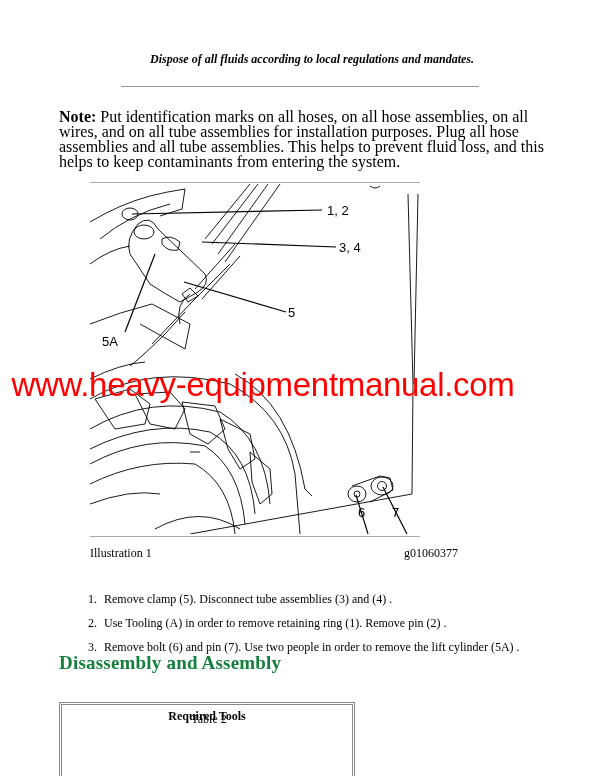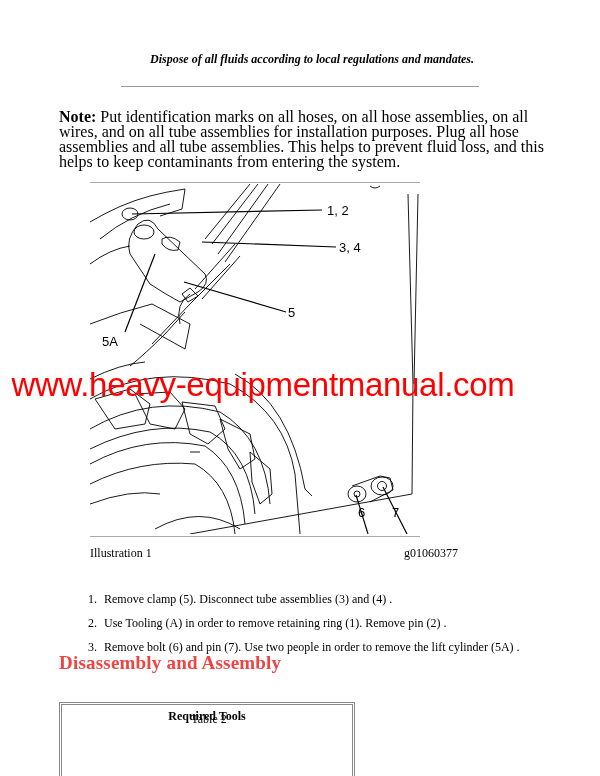--- a/index.html
+++ b/index.html
@@ -12,21 +12,21 @@
   .note b { font-weight: bold; }
   .hr-ill-top { position: absolute; top: 182px; left: 90px; width: 330px; height: 1px; background: #aaa; }
   .hr-ill-bot { position: absolute; top: 536px; left: 90px; width: 330px; height: 1px; background: #aaa; }
   .illustration { position: absolute; top: 184px; left: 90px; width: 330px; height: 350px; }
   .ill-caption { position: absolute; top: 546px; left: 90px; font-size: 12px; }
   .ill-id { position: absolute; top: 546px; left: 404px; font-size: 12px; }
   .steps { position: absolute; top: 576px; left: 72px; width: 500px; font-size: 12px; margin: 16px; padding: 0; list-style: none; }
   .steps li { height: 24px; line-height: 14px; }
   .steps .num { display: inline-block; width: 16px; }
   .section-title { position: absolute; top: 652px; left: 59px; font-size: 19px; font-weight: bold;
-                   color: #ef4444; letter-spacing: 0.2px; }
+                   color: #15803d; letter-spacing: 0.2px; }
   .table-caption { position: absolute; top: 712px; left: 59px; width: 300px; text-align: center; font-size: 12px; }
   .table { position: absolute; top: 702px; left: 59px; width: 296px; height: 80px;
            border: 3px double #888; border-bottom: none; box-sizing: border-box; }
   .table-header { text-align: center; font-weight: bold; font-size: 12px; padding-top: 4px; }
   .watermark { position: absolute; top: 366px; left: 0; width: 526px; text-align: center;
                font-family: "Liberation Sans", "DejaVu Sans", sans-serif; font-size: 33px;
                color: #ff0000; letter-spacing: -0.3px; }
   .callout { font-family: "Liberation Sans", "DejaVu Sans", sans-serif; font-size: 13px; fill: #000; }
 </style>
 </head>

